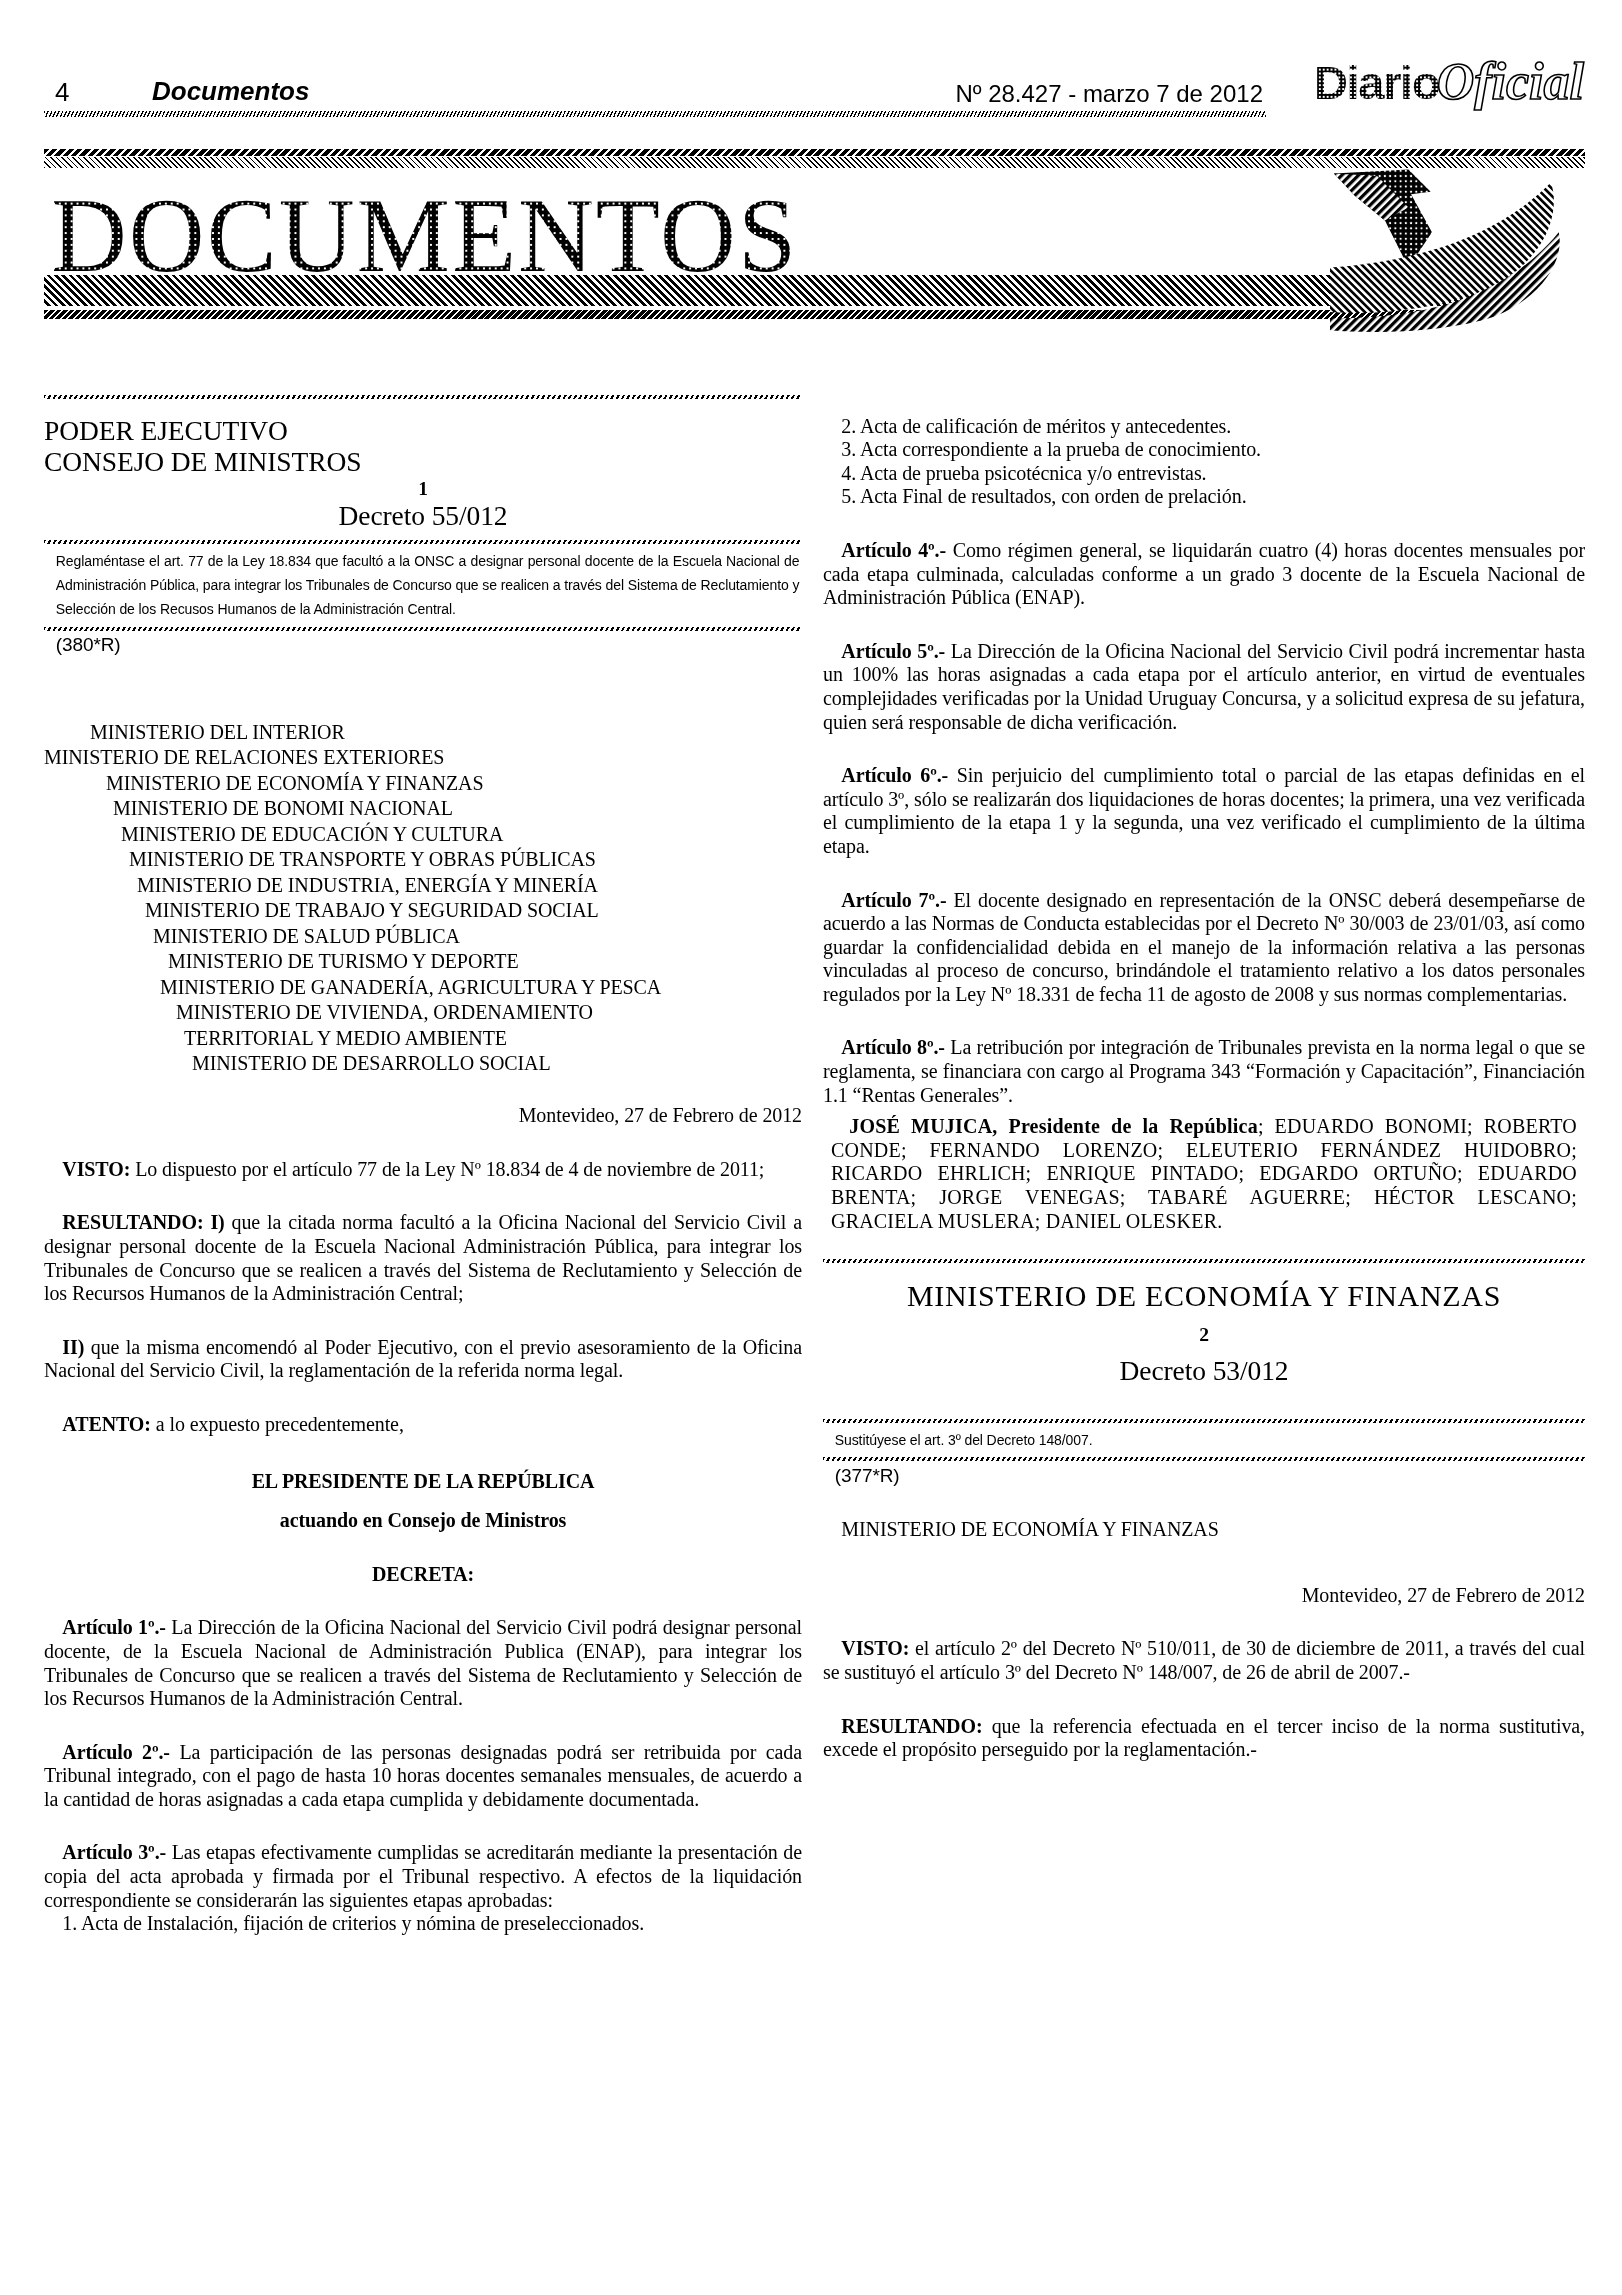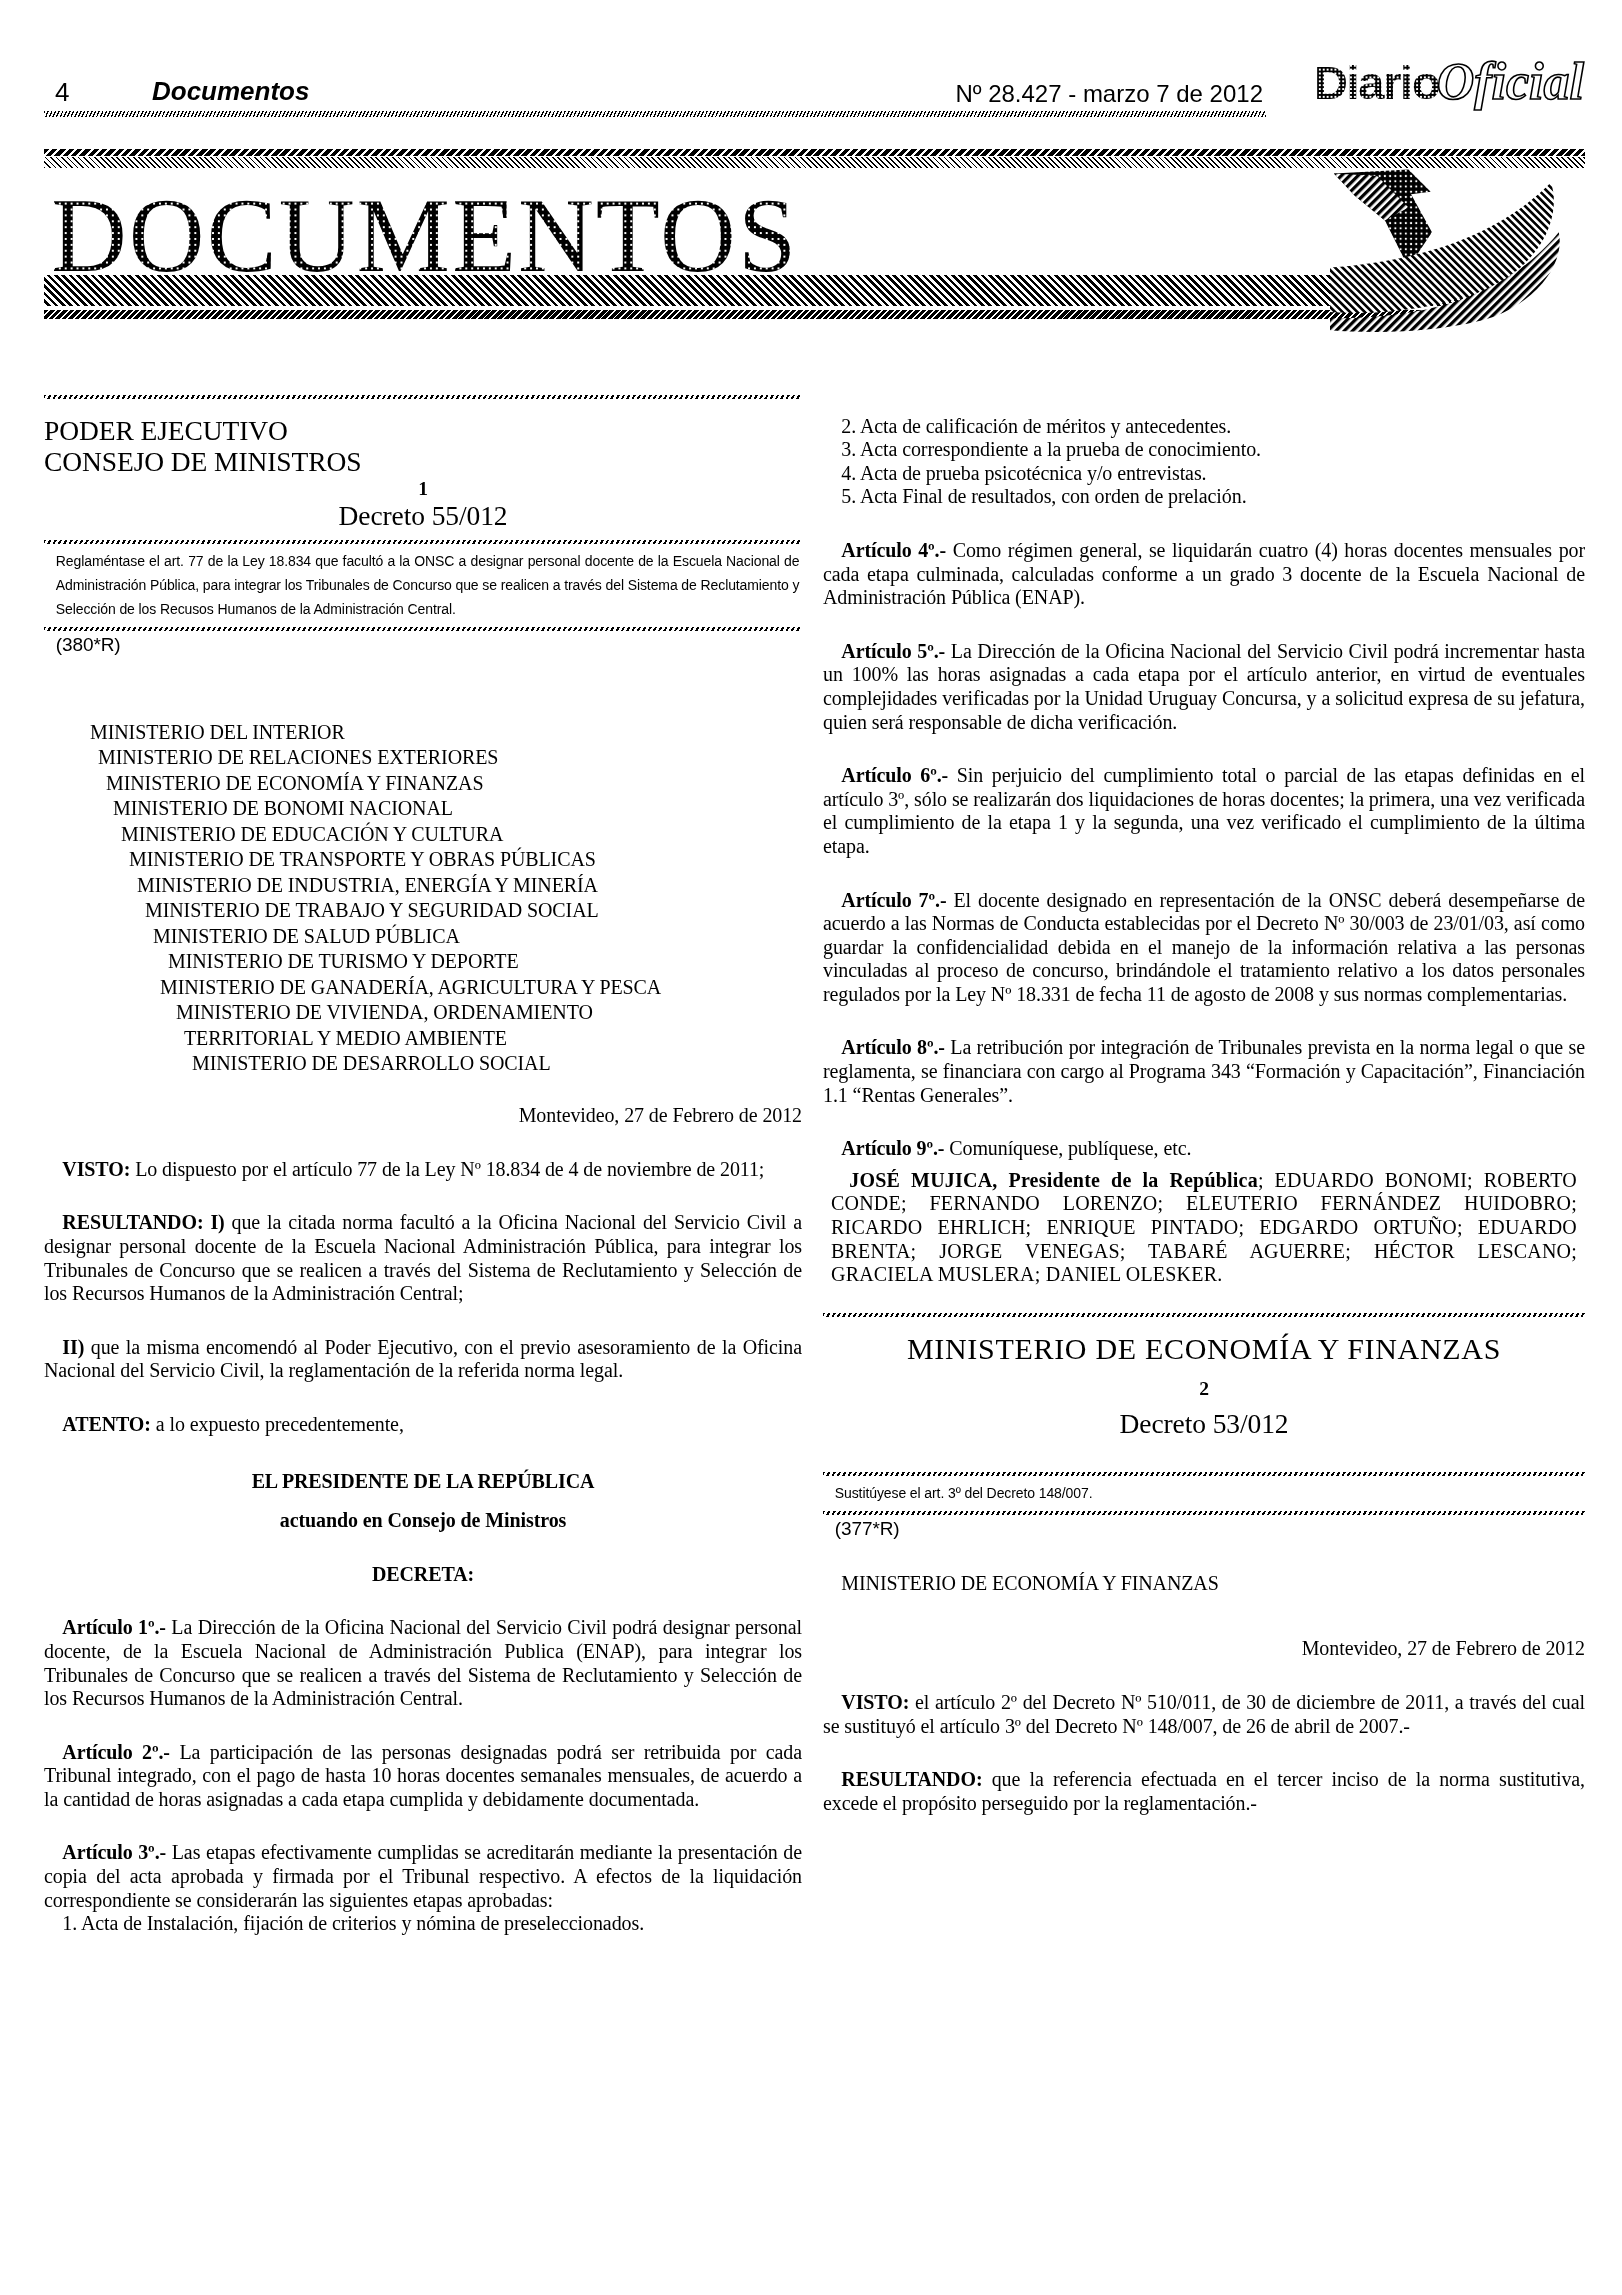--- a/index.html
+++ b/index.html
@@ -116,21 +116,21 @@
       <h2 class="dh-h2">CONSEJO DE MINISTROS</h2>
       <div class="secnum">1</div>
       <h3 class="dh-h3">Decreto 55/012</h3>
       <div class="dotrule" style="margin-top:9.2px;"></div>
       <p class="summary">Reglaméntase el art. 77 de la Ley 18.834 que facultó a la ONSC a designar personal docente de la Escuela Nacional de Administración Pública, para integrar los Tribunales de Concurso que se realicen a través del Sistema de Reclutamiento y Selección de los Recusos Humanos de la Administración Central.</p>
       <div class="dotrule"></div>
       <div class="refcode">(380*R)</div>
 
       <div class="ministries">
         <div class="ministry-row" style="margin-left:46px">MINISTERIO DEL INTERIOR</div>
-        <div class="ministry-row" style="margin-left:54px">MINISTERIO DE RELACIONES EXTERIORES</div>
+        <div class="ministry-row" style="">MINISTERIO DE RELACIONES EXTERIORES</div>
         <div class="ministry-row" style="margin-left:62px">MINISTERIO DE ECONOMÍA Y FINANZAS</div>
         <div class="ministry-row" style="margin-left:69px">MINISTERIO DE BONOMI NACIONAL</div>
         <div class="ministry-row" style="margin-left:77px">MINISTERIO DE EDUCACIÓN Y CULTURA</div>
         <div class="ministry-row" style="margin-left:85px">MINISTERIO DE TRANSPORTE Y OBRAS PÚBLICAS</div>
         <div class="ministry-row" style="margin-left:93px">MINISTERIO DE INDUSTRIA, ENERGÍA Y MINERÍA</div>
         <div class="ministry-row" style="margin-left:101px">MINISTERIO DE TRABAJO Y SEGURIDAD SOCIAL</div>
         <div class="ministry-row" style="margin-left:109px">MINISTERIO DE SALUD PÚBLICA</div>
         <div class="ministry-row" style="margin-left:124px">MINISTERIO DE TURISMO Y DEPORTE</div>
         <div class="ministry-row" style="margin-left:116px">MINISTERIO DE GANADERÍA, AGRICULTURA Y PESCA</div>
         <div class="ministry-row" style="margin-left:132px">MINISTERIO DE VIVIENDA, ORDENAMIENTO</div>
@@ -161,21 +161,20 @@
       <p class="stage-line">2. Acta de calificación de méritos y antecedentes.</p>
       <p class="stage-line">3. Acta correspondiente a la prueba de conocimiento.</p>
       <p class="stage-line">4. Acta de prueba psicotécnica y/o entrevistas.</p>
       <p class="stage-line">5. Acta Final de resultados, con orden de prelación.</p>
 
       <p class="para"><b>Artículo 4º.-</b> <span>Como régimen general, se liquidarán cuatro (4) horas docentes mensuales por cada etapa culminada, calculadas conforme a un grado 3 docente de la Escuela Nacional de Administración Pública (ENAP).</span></p>
       <p class="para"><b>Artículo 5º.-</b> <span>La Dirección de la Oficina Nacional del Servicio Civil podrá incrementar hasta un 100% las horas asignadas a cada etapa por el artículo anterior, en virtud de eventuales complejidades verificadas por la Unidad Uruguay Concursa, y a solicitud expresa de su jefatura, quien será responsable de dicha verificación.</span></p>
       <p class="para"><b>Artículo 6º.-</b> <span>Sin perjuicio del cumplimiento total o parcial de las etapas definidas en el artículo 3º, sólo se realizarán dos liquidaciones de horas docentes; la primera, una vez verificada el cumplimiento de la etapa 1 y la segunda, una vez verificado el cumplimiento de la última etapa.</span></p>
       <p class="para"><b>Artículo 7º.-</b> <span>El docente designado en representación de la ONSC deberá desempeñarse de acuerdo a las Normas de Conducta establecidas por el Decreto Nº 30/003 de 23/01/03, así como guardar la confidencialidad debida en el manejo de la información relativa a las personas vinculadas al proceso de concurso, brindándole el tratamiento relativo a los datos personales regulados por la Ley Nº 18.331 de fecha 11 de agosto de 2008 y sus normas complementarias.</span></p>
       <p class="para"><b>Artículo 8º.-</b> <span>La retribución por integración de Tribunales prevista en la norma legal o que se reglamenta, se financiara con cargo al Programa 343 “Formación y Capacitación”, Financiación 1.1 “Rentas Generales”.</span></p>
-      <p class="para"><b>Artículo 9º.-</b> <span>Comuníquese, publíquese, etc.</span></p>
 
       <p class="sig"><b>JOSÉ MUJICA, Presidente de la República</b><span>; EDUARDO BONOMI; ROBERTO CONDE; FERNANDO LORENZO; ELEUTERIO FERNÁNDEZ HUIDOBRO; RICARDO EHRLICH; ENRIQUE PINTADO; EDGARDO ORTUÑO; EDUARDO BRENTA; JORGE VENEGAS; TABARÉ AGUERRE; HÉCTOR LESCANO; GRACIELA MUSLERA; DANIEL OLESKER.</span></p>
 
       <div class="dotrule rule-top-gap"></div>
       <h2 class="mef-heading">MINISTERIO DE ECONOMÍA Y FINANZAS</h2>
       <div class="secnum d2-secnum">2</div>
       <h3 class="dh-h3 d2-h3">Decreto 53/012</h3>
       <div class="dotrule rule-mid-gap"></div>
       <p class="summary">Sustitúyese el art. 3º del Decreto 148/007.</p>
       <div class="dotrule"></div>

